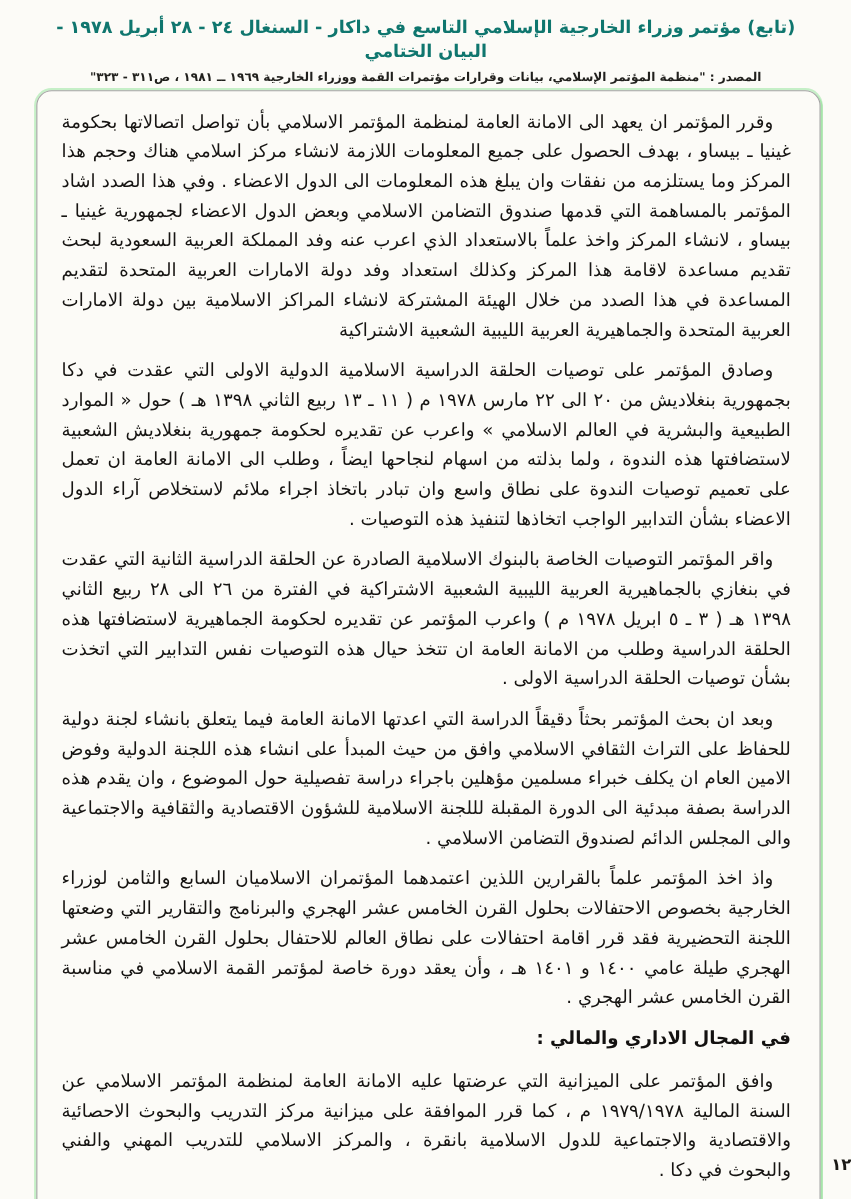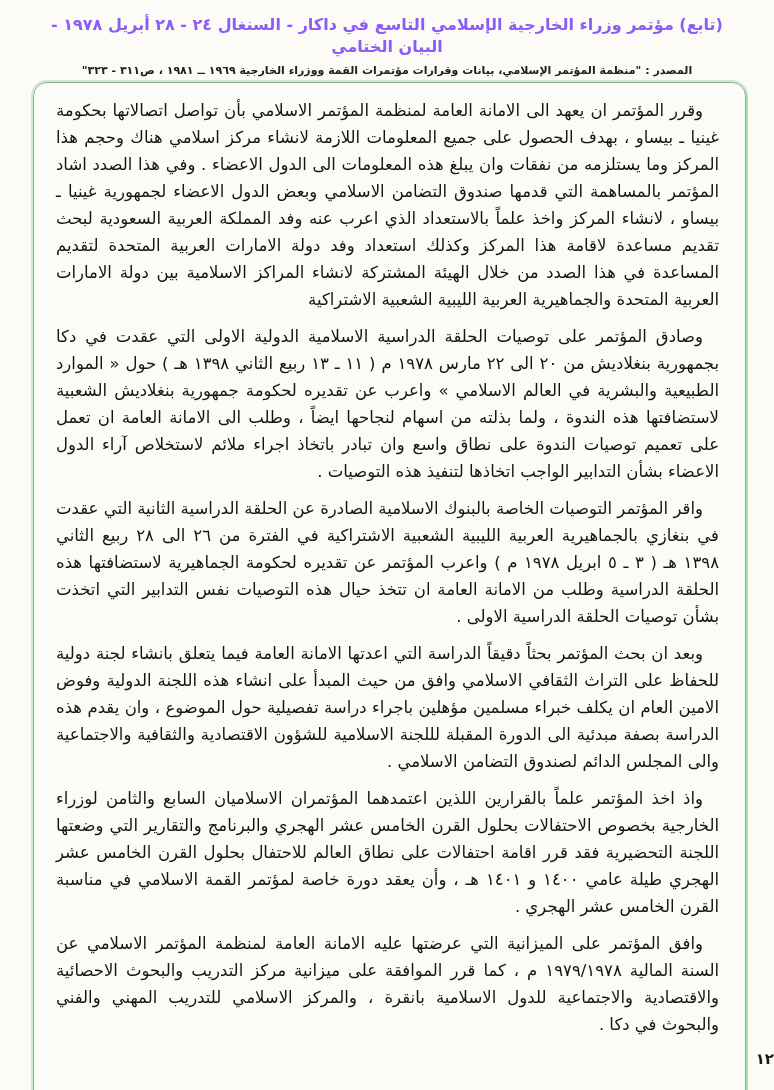--- a/index.html
+++ b/index.html
@@ -16,21 +16,21 @@
     direction:rtl;
   }
   .header{
     position:absolute;
     top:14px;left:30px;right:30px;
     text-align:center;
   }
   .header-title{
     font-size:16px;
     font-weight:bold;
-    color:#8b5cf6;
+    color:#0f766e;
     letter-spacing:.2px;
     line-height:22px;
   }
   .header-source{
     margin-top:6px;
     font-size:11px;
     font-weight:bold;
     color:#21201d;
   }
   .frame{
@@ -78,20 +78,21 @@
     <div class="header-source">المصدر : "منظمة المؤتمر الإسلامي، بيانات وقرارات مؤتمرات القمة ووزراء الخارجية ١٩٦٩ ــ ١٩٨١ ، ص٣١١ - ٣٢٣"</div>
   </div>
 
   <div class="frame">
     <div class="body-text">
       <p>وقرر المؤتمر ان يعهد الى الامانة العامة لمنظمة المؤتمر الاسلامي بأن تواصل اتصالاتها بحكومة غينيا ـ بيساو ، بهدف الحصول على جميع المعلومات اللازمة لانشاء مركز اسلامي هناك وحجم هذا المركز وما يستلزمه من نفقات وان يبلغ هذه المعلومات الى الدول الاعضاء . وفي هذا الصدد اشاد المؤتمر بالمساهمة التي قدمها صندوق التضامن الاسلامي وبعض الدول الاعضاء لجمهورية غينيا ـ بيساو ، لانشاء المركز واخذ علماً بالاستعداد الذي اعرب عنه وفد المملكة العربية السعودية لبحث تقديم مساعدة لاقامة هذا المركز وكذلك استعداد وفد دولة الامارات العربية المتحدة لتقديم المساعدة في هذا الصدد من خلال الهيئة المشتركة لانشاء المراكز الاسلامية بين دولة الامارات العربية المتحدة والجماهيرية العربية الليبية الشعبية الاشتراكية</p>
       <p>وصادق المؤتمر على توصيات الحلقة الدراسية الاسلامية الدولية الاولى التي عقدت في دكا بجمهورية بنغلاديش من ٢٠ الى ٢٢ مارس ١٩٧٨ م ( ١١ ـ ١٣ ربيع الثاني ١٣٩٨ هـ ) حول « الموارد الطبيعية والبشرية في العالم الاسلامي » واعرب عن تقديره لحكومة جمهورية بنغلاديش الشعبية لاستضافتها هذه الندوة ، ولما بذلته من اسهام لنجاحها ايضاً ، وطلب الى الامانة العامة ان تعمل على تعميم توصيات الندوة على نطاق واسع وان تبادر باتخاذ اجراء ملائم لاستخلاص آراء الدول الاعضاء بشأن التدابير الواجب اتخاذها لتنفيذ هذه التوصيات .</p>
       <p>واقر المؤتمر التوصيات الخاصة بالبنوك الاسلامية الصادرة عن الحلقة الدراسية الثانية التي عقدت في بنغازي بالجماهيرية العربية الليبية الشعبية الاشتراكية في الفترة من ٢٦ الى ٢٨ ربيع الثاني ١٣٩٨ هـ ( ٣ ـ ٥ ابريل ١٩٧٨ م ) واعرب المؤتمر عن تقديره لحكومة الجماهيرية لاستضافتها هذه الحلقة الدراسية وطلب من الامانة العامة ان تتخذ حيال هذه التوصيات نفس التدابير التي اتخذت بشأن توصيات الحلقة الدراسية الاولى .</p>
       <p>وبعد ان بحث المؤتمر بحثاً دقيقاً الدراسة التي اعدتها الامانة العامة فيما يتعلق بانشاء لجنة دولية للحفاظ على التراث الثقافي الاسلامي وافق من حيث المبدأ على انشاء هذه اللجنة الدولية وفوض الامين العام ان يكلف خبراء مسلمين مؤهلين باجراء دراسة تفصيلية حول الموضوع ، وان يقدم هذه الدراسة بصفة مبدئية الى الدورة المقبلة لللجنة الاسلامية للشؤون الاقتصادية والثقافية والاجتماعية والى المجلس الدائم لصندوق التضامن الاسلامي .</p>
       <p>واذ اخذ المؤتمر علماً بالقرارين اللذين اعتمدهما المؤتمران الاسلاميان السابع والثامن لوزراء الخارجية بخصوص الاحتفالات بحلول القرن الخامس عشر الهجري والبرنامج والتقارير التي وضعتها اللجنة التحضيرية فقد قرر اقامة احتفالات على نطاق العالم للاحتفال بحلول القرن الخامس عشر الهجري طيلة عامي ١٤٠٠ و ١٤٠١ هـ ، وأن يعقد دورة خاصة لمؤتمر القمة الاسلامي في مناسبة القرن الخامس عشر الهجري .</p>
+      <div class="section-heading">في المجال الاداري والمالي :</div>
       <p>وافق المؤتمر على الميزانية التي عرضتها عليه الامانة العامة لمنظمة المؤتمر الاسلامي عن السنة المالية ١٩٧٩/١٩٧٨ م ، كما قرر الموافقة على ميزانية مركز التدريب والبحوث الاحصائية والاقتصادية والاجتماعية للدول الاسلامية بانقرة ، والمركز الاسلامي للتدريب المهني والفني والبحوث في دكا .</p>
 
     </div>
   </div>
 
   <div class="page-number">١٢</div>
 
 </div>
 
 </body></html>

